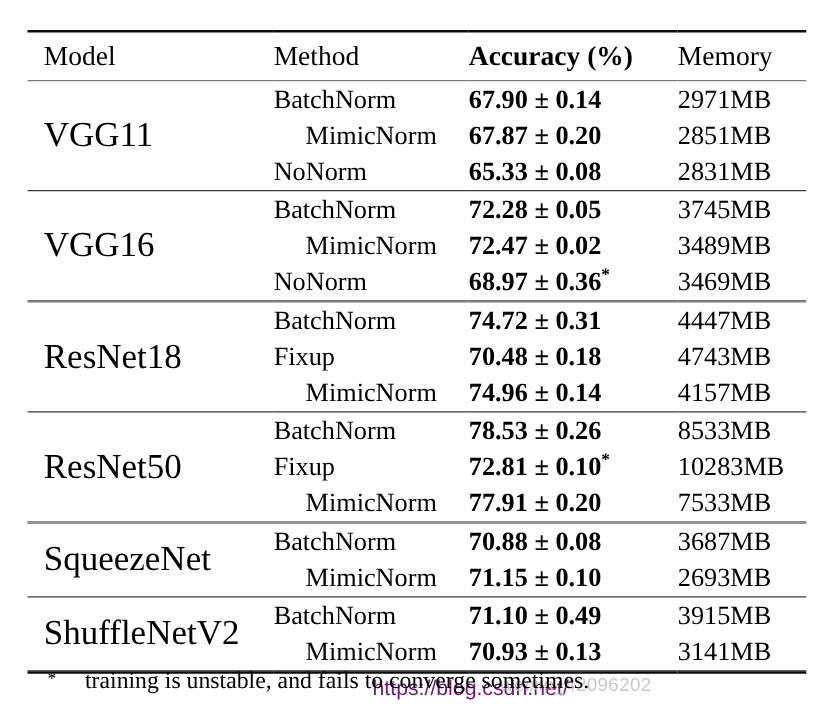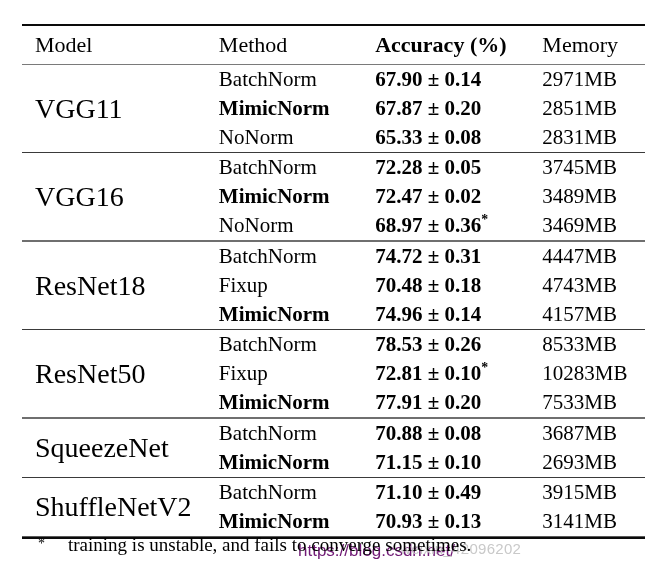--- a/index.html
+++ b/index.html
@@ -66,21 +66,21 @@
   }
 
   
   .header-cell {
     height: 38px;
     font-size: 22px;
   }
 
   
   .data-row td { height: 29px; }
-  .method-bold { font-weight: bold; }
+  .method-bold { font-weight: normal; text-align: center; }
   .model-name  { font-size: 28px; }
   sup.star {
     font-size: 0.66em;
     vertical-align: super;
     line-height: 0;
   }
 
   
   #footnote {
     position: absolute;

